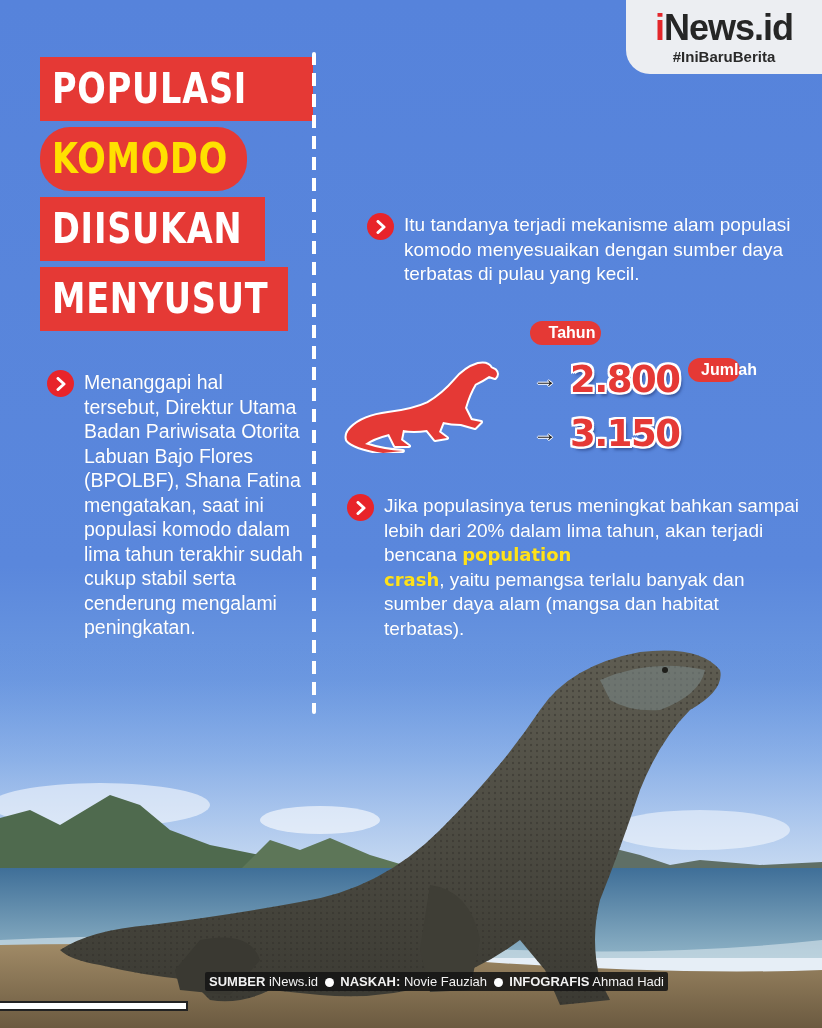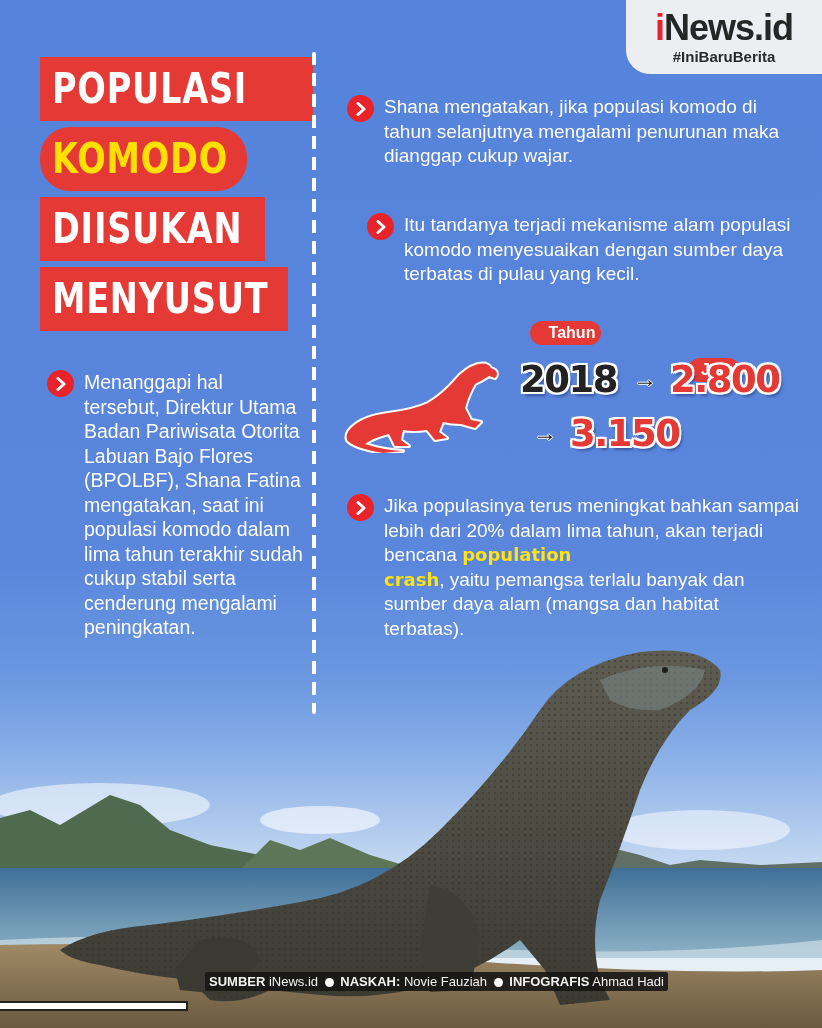--- a/index.html
+++ b/index.html
@@ -175,49 +175,40 @@
 
   <div class="bullet b-left">
     <span class="chev">
       <svg viewBox="0 0 12 14">
           <path d="M3 1.5 L9 7 L3 12.5" fill="none" stroke="#fff" stroke-width="3" stroke-linecap="round" stroke-linejoin="round"></path>
         </svg>
     </span>
     <span>Menanggapi hal tersebut, Direktur Utama Badan Pariwisata Otorita Labuan Bajo Flores (BPOLBF), Shana Fatina mengatakan, saat ini populasi komodo dalam lima tahun terakhir sudah cukup stabil serta cenderung mengalami peningkatan.</span>
   </div>
 
-  <div class="bullet b-r1">
-    <span class="chev">
-      <svg viewBox="0 0 12 14">
-          <path d="M3 1.5 L9 7 L3 12.5" fill="none" stroke="#fff" stroke-width="3" stroke-linecap="round" stroke-linejoin="round"></path>
-        </svg>
-    </span>
-    <span>Shana mengatakan, jika populasi komodo di tahun selanjutnya mengalami penurunan maka dianggap cukup wajar.</span>
-  </div>
 
   <div class="bullet b-r2">
     <span class="chev">
       <svg viewBox="0 0 12 14">
           <path d="M3 1.5 L9 7 L3 12.5" fill="none" stroke="#fff" stroke-width="3" stroke-linecap="round" stroke-linejoin="round"></path>
         </svg>
     </span>
     <span>Itu tandanya terjadi mekanisme alam populasi komodo menyesuaikan dengan sumber daya terbatas di pulau yang kecil.</span>
   </div>
 
   <div class="komodo-icon">
     <svg viewBox="0 0 160 95">
       <path d="M8 70 Q20 58 45 55 Q70 52 85 45 Q100 36 112 22 Q122 10 135 6 Q145 4 148 10 L152 12 Q156 16 152 20 L146 18 Q140 22 132 26 Q126 36 122 50 L128 62 L138 64 L132 70 L118 66 Q108 66 100 64 L96 74 L104 80 L92 82 L84 72 Q70 74 60 72 L58 82 L66 88 L52 88 L46 76 Q30 80 22 86 Q40 92 60 93 L40 95 Q10 90 4 82 Q2 76 8 70 Z" fill="#e53935" stroke="#ffffff" stroke-width="4" stroke-linejoin="round" paint-order="stroke"></path>
     </svg>
   </div>
 
   <div class="pill pill-year">Tahun</div>
   <div class="pill pill-count">Jumlah</div>
 
   <div class="stat-row r1">
-    <span class="year">2018</span>
     <span class="arrow">→</span>
     <span class="count">2.800</span>
   </div>
   <div class="stat-row r2">
     <span class="arrow">→</span>
     <span class="count">3.150</span>
   </div>
 
   <div class="bullet b-r3">
     <span class="chev">

